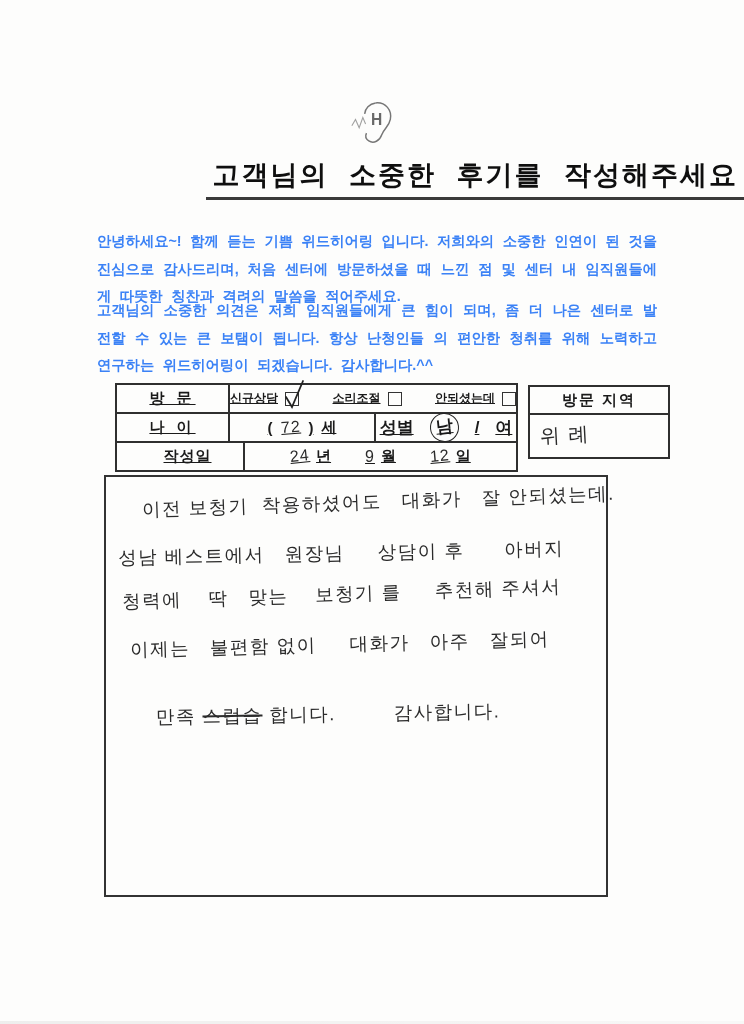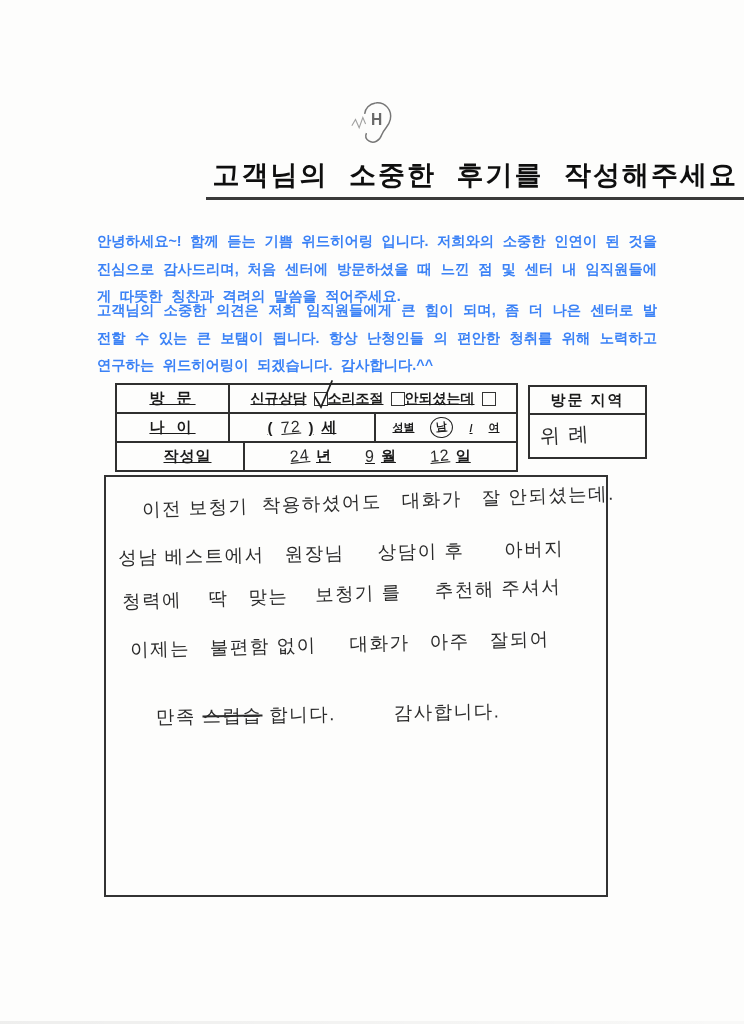--- a/index.html
+++ b/index.html
@@ -25,34 +25,34 @@
     line-height:27.5px; color:#3b82f6; word-spacing:4.5px; text-align:justify;}
   .para1{top:228px;} .para2{top:297px;}
   
   .ftable{position:absolute; left:115px; top:383px; width:403px;
     border:2px solid #2f2f2f; box-sizing:border-box; background:#fdfdfc;text-decoration:underline;}
   .frow{display:flex; height:27px; border-bottom:2px solid #2f2f2f;}
   .frow:last-child{border-bottom:none;margin-left:15px;}
   .fcell{display:flex; align-items:center; box-sizing:border-box;}
   .flabel{width:113px; justify-content:center; border-right:2px solid #2f2f2f;
     font-weight:800; font-size:15px; letter-spacing:4px; flex:none;}
-  .fvalue{flex:1; justify-content:center; font-weight:700; font-size:14px;border-radius:9px;}
+  .fvalue{flex:1; justify-content:space-between; font-weight:700; font-size:12px;border-radius:9px;}
   .opt{display:flex; align-items:center; font-weight:700;}
   .cb{display:inline-block; width:12px; height:12px; border:1.8px solid #333;
     margin-left:7px; position:relative; background:#fdfdfc;}
   .check-svg{position:absolute; left:-3px; top:-15px; overflow:visible;}
   .agecell{width:146px; justify-content:center; border-right:2px solid #2f2f2f;
     font-weight:700; font-size:15px; flex:none; gap:8px;}
-  .gendercell{flex:1; justify-content:center; gap:16px; font-weight:800; font-size:11px;}
+  .gendercell{flex:1; justify-content:center; gap:16px; font-weight:800; font-size:17px;}
   .circle{display:inline-block; border:1.7px solid #222; border-radius:50%;
     padding:1px 5px 3px; transform:rotate(-6deg); font-weight:800;}
   .datecell{flex:1; justify-content:center; gap:6px; font-weight:700; font-size:15px;}
   .dgap{margin-left:28px;}
   
-  .region{position:absolute; left:528px; top:385px; width:119px;
+  .region{position:absolute; left:528px; top:385px; width:142px;
     border:2px solid #2f2f2f; box-sizing:border-box; background:#fdfdfc;}
   .region-head{height:26px; border-bottom:2.5px solid #2f2f2f;
     display:flex; align-items:center; justify-content:center;
     font-weight:800; font-size:15px; letter-spacing:2px;}
   .region-body{height:42px; display:flex; align-items:center; padding-left:10px;}
   
   .hand{font-size:18.5px; color:#2b2b2b; white-space:pre; letter-spacing:1.5px;
     font-weight:400; transform-origin:left center;}
   .hand-sm{font-size:16px; letter-spacing:1px;}
   

